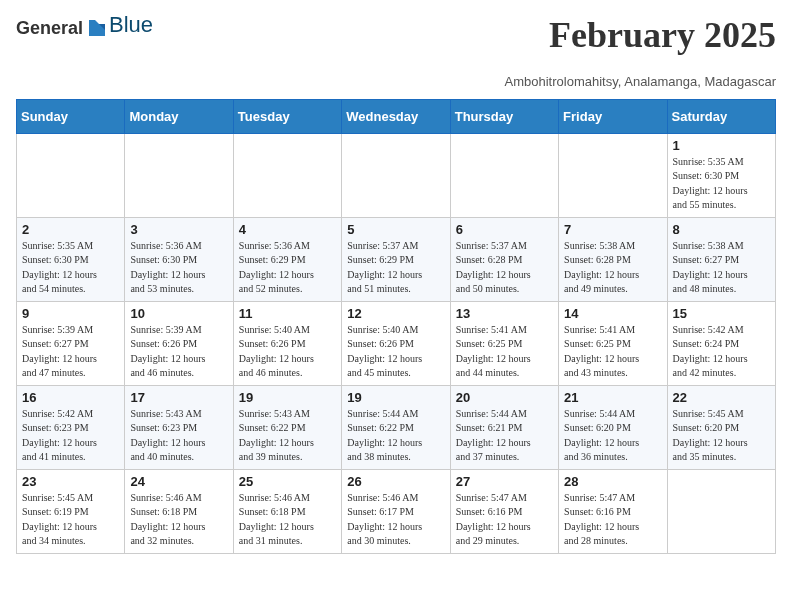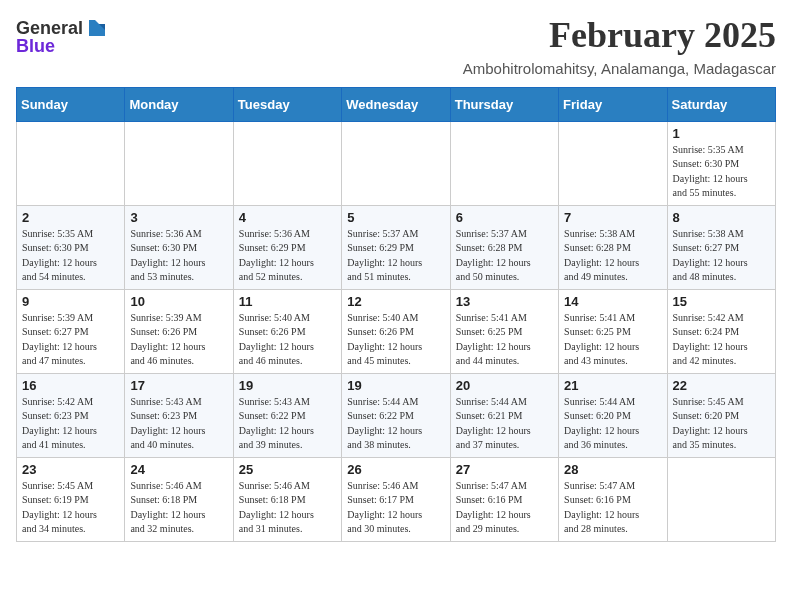--- a/index.html
+++ b/index.html
@@ -20,43 +20,43 @@
       display: flex;
       align-items: center;
       gap: 0;
     }
     .logo-text-general {
       font-size: 18px;
       font-weight: bold;
       color: #333;
     }
     .logo-text-blue {
-      font-size: 18px;
-      font-weight: bold;
-      color: #6d28d9;
+      font-size: 22px;
+      font-weight: normal;
+      color: #0c4a6e;
     }
     .logo-icon {
       width: 24px;
       height: 24px;
       margin-left: 2px;
     }
     .title-block {
       text-align: right;
     }
     .month-title {
       font-size: 36px;
       font-weight: bold;
       color: #333;
       line-height: 1.1;
       font-family: Liberation Serif, serif;
     }
     .location-title {
-      font-size: 15px;
+      font-size: 13px;
       color: #555;
-      margin-top: 4px;
+      margin-top: 18px;
     }
     .calendar {
       width: 100%;
       border-collapse: collapse;
       margin-top: 10px;
       border: 1px solid #ccc;
     }
     .calendar th {
       background: #2a7fc1;
       color: #fff;
@@ -97,21 +97,21 @@
     }
     .empty-cell {
       background: #fff !important;
     }
   </style>
 </head>
 <body>
 
 <div class="header">
   <div class="logo">
-    <div style="display:flex;flex-direction:column;align-items:flex-start;">
+    <div style="display:flex;flex-direction:row;align-items:flex-start;">
       <div style="display:flex;align-items:center;">
         <span class="logo-text-general">General</span>
         <svg class="logo-icon" viewBox="0 0 24 20" xmlns="http://www.w3.org/2000/svg">
           <polygon points="4,18 20,18 20,6 14,6 10,2 4,2" fill="#2a7fc1"></polygon>
           <polygon points="14,6 20,6 20,12" fill="#1a5fa0"></polygon>
         </svg>
       </div>
       <span class="logo-text-blue" style="margin-top:-4px;">Blue</span>
     </div>
   </div>

